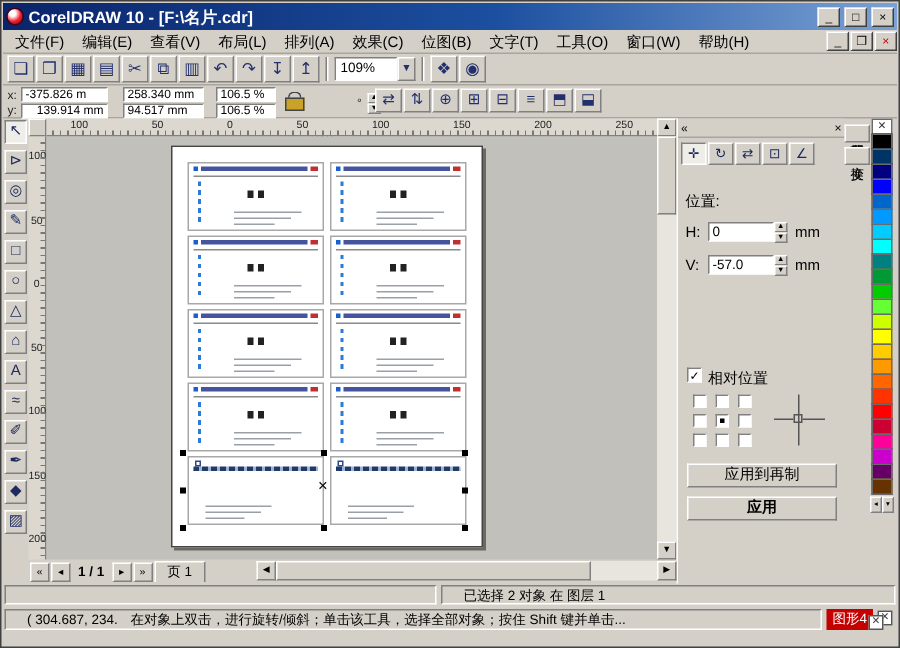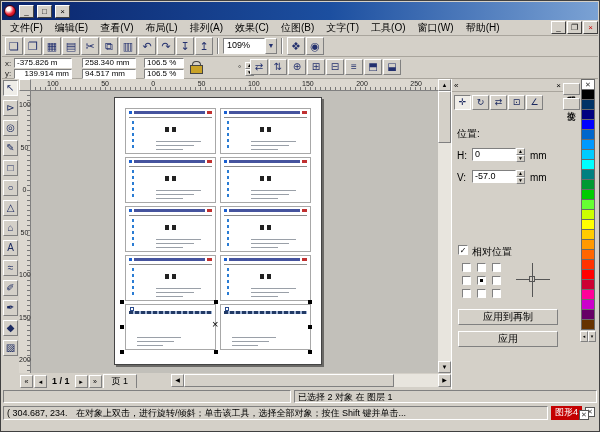--- a/index.html
+++ b/index.html
@@ -97,31 +97,32 @@
 .swatch.none{background:#fff;font-size:7px;line-height:9px;text-align:center;color:#333;}
 .palbtns{display:flex;margin-top:2px;}
 .palbtn{width:8px;height:11px;font-size:5px;line-height:9px;text-align:center;}
 
 .navrow{position:absolute;left:18px;top:372px;width:432px;height:16px;display:flex;align-items:center;gap:1px;padding-left:1px;}
 .navbtn{width:13px;height:13px;font-size:7px;line-height:11px;text-align:center;}
 .navcount{font-size:9px;padding:0 4px;white-space:nowrap;font-weight:bold;}
 .pagetab{height:14px;padding:0 8px;font-size:9px;line-height:12px;background:#d4d0c8;border:1px solid;border-color:#fff #808080 #808080 #fff;border-bottom:none;white-space:nowrap;}
 .status1{position:absolute;left:1px;top:388px;right:1px;height:15px;}
 .status2{position:absolute;left:1px;top:404px;right:1px;height:16px;}
-.scell{position:absolute;top:1px;bottom:1px;background:#d4d0c8;border:1px solid;border-color:#808080 #fff #fff #808080;font-size:9px;line-height:12px;padding:0 3px;white-space:nowrap;overflow:hidden;}
+.scell{position:absolute;top:1px;bottom:1px;background:#d4d0c8;border:1px solid;border-color:#808080 #fff #fff #808080;font-size:9px;line-height:12px;padding:0 14px;white-space:nowrap;overflow:hidden;}
 .badge{position:absolute;right:16px;top:1px;width:31px;height:14px;background:#c40000;color:#fff;font-size:9px;line-height:13px;text-align:center;}
 .fillbox{position:absolute;width:10px;height:10px;background:#fff;border:1px solid #555;font-size:7px;line-height:8px;text-align:center;color:#444;}
 </style>
 </head>
 <body>
 
 <div class="win">
 
   <div class="titlebar">
     <span class="appicon"></span>
+    <span class="title">CorelDRAW 10 - [F:\名片.cdr]</span>
     <span class="winbtn">_</span>
     <span class="winbtn">□</span>
     <span class="winbtn">×</span>
   </div>
 
   <div class="menubar">
 
   <span class="menuitem">文件(F)</span>
       <span class="menuitem">编辑(E)</span>
       <span class="menuitem">查看(V)</span>
@@ -436,21 +437,21 @@
         <span class="on"></span>
       </span>
     <span class="anc" style="left:40px;top:197px;"></span>
     <span class="anc" style="left:10px;top:210px;"></span>
     <span class="anc" style="left:25px;top:210px;"></span>
     <span class="anc" style="left:40px;top:210px;"></span>
     <span class="cross" style="left:64px;top:184px;">
         <span class="cdot"></span>
       </span>
     <span class="dbtn" style="left:6px;top:230px;width:100px;">应用到再制</span>
-    <span class="dbtn" style="left:6px;top:252px;width:100px;">应用</span>
+    <span class="dbtn" style="left:6px;top:252px;width:100px;font-weight:bold;">应用</span>
   </div>
 
   <div class="dtabs">
 
   <div class="dtab"><span>对象管理器</span></div>
       <div class="dtab"><span>变换</span></div>
     </div>
 
   <div class="palette">
     <div class="swatch none">✕</div>

